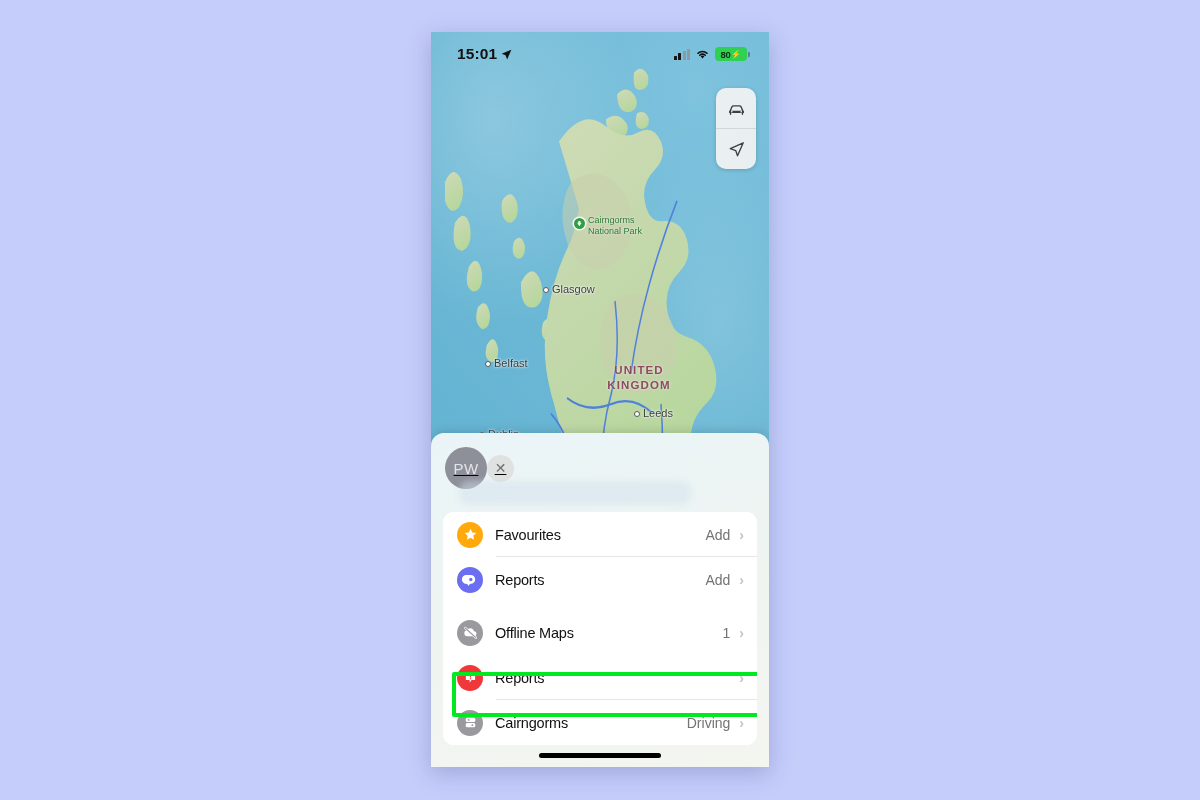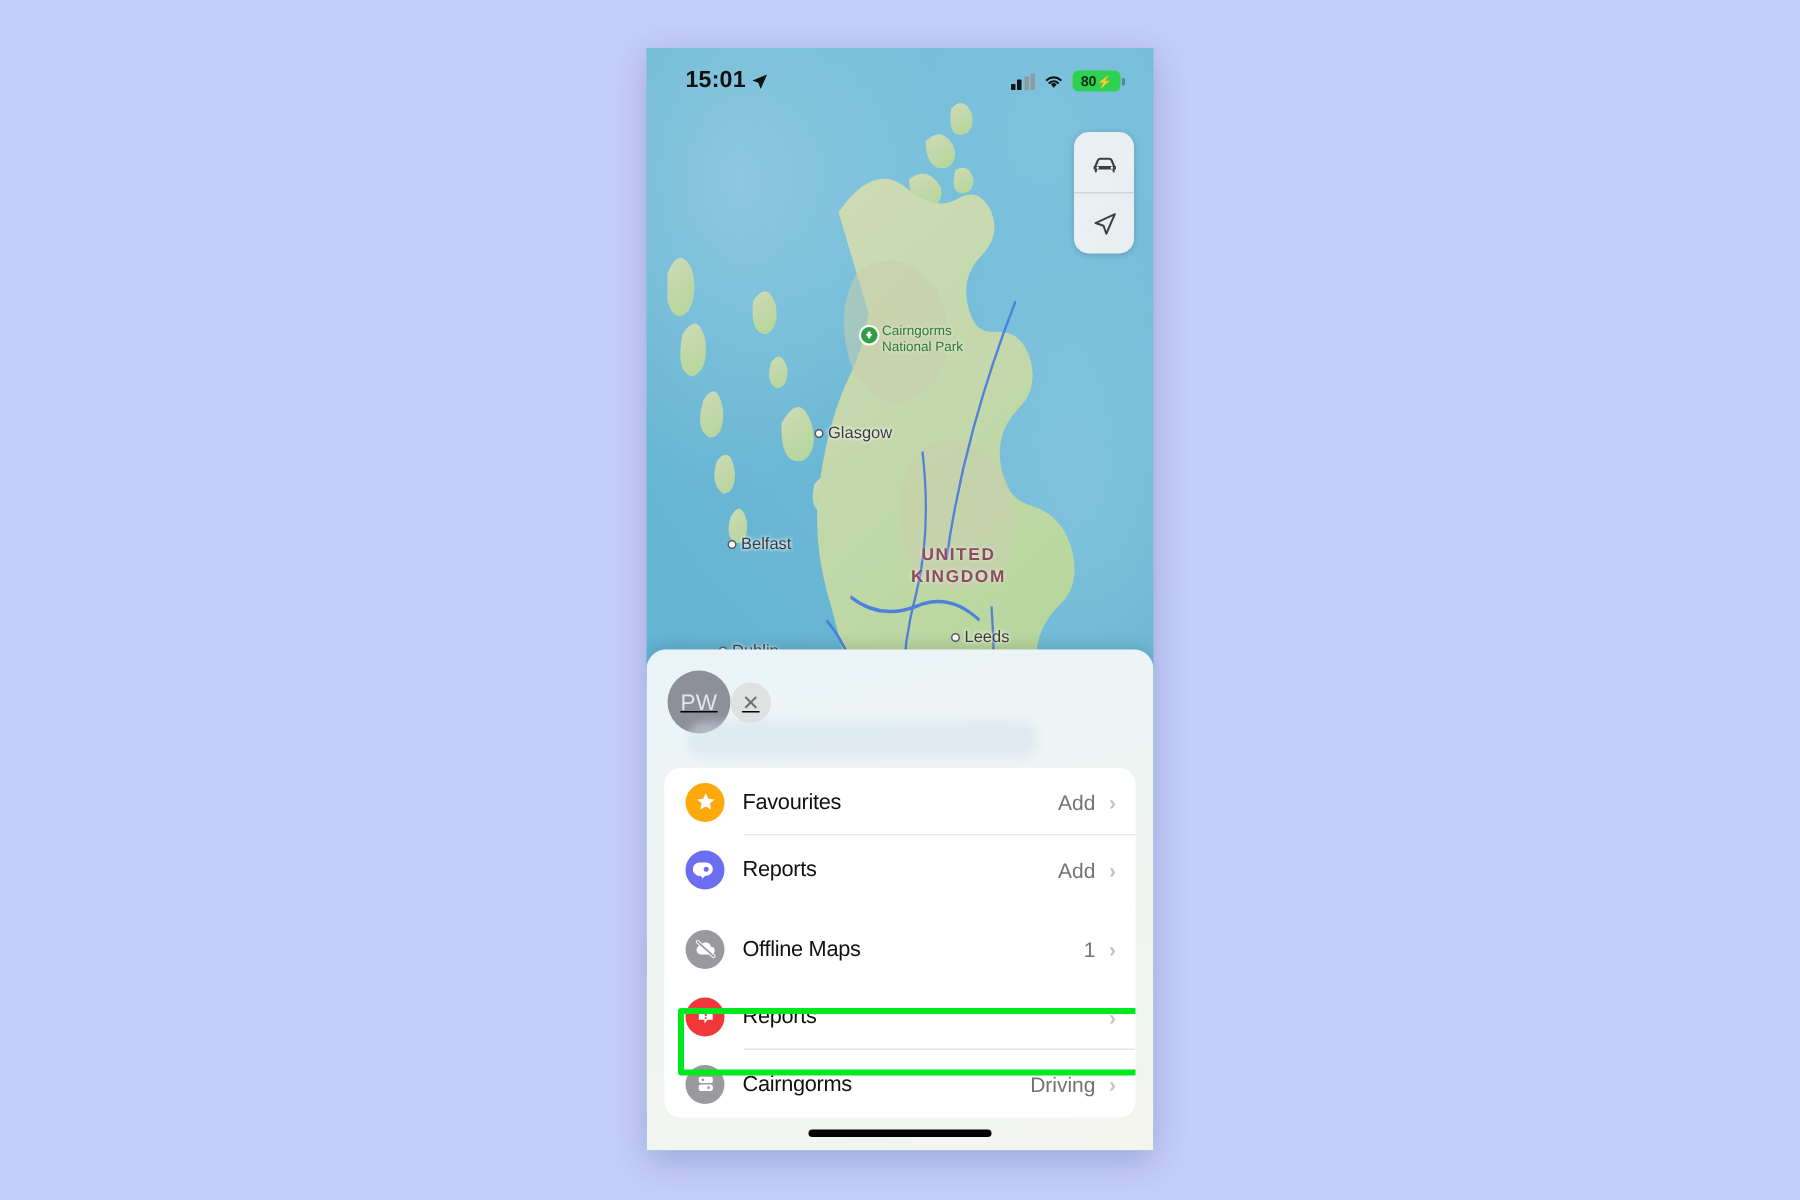--- a/index.html
+++ b/index.html
@@ -415,21 +415,21 @@
       </div>
 
       <div class="maplabel city" style="left:112px; top:251px;">
         <span class="dot"></span><span>Glasgow</span>
       </div>
 
       <div class="maplabel city" style="left:54px; top:325px;">
         <span class="dot"></span><span>Belfast</span>
       </div>
 
-      <div class="maplabel city" style="left:203px; top:387px;">
+      <div class="maplabel city" style="left:203px; top:375px;">
         <span class="dot"></span><span>Leeds</span>
       </div>
 
       <div class="maplabel city" style="left:48px; top:396px; opacity:.9;">
         <span class="dot"></span><span>Dublin</span>
       </div>
 
       <div class="maplabel country" style="left:168px; top:331px; width:80px;">
         <div>UNITED</div>
         <div>KINGDOM</div>

